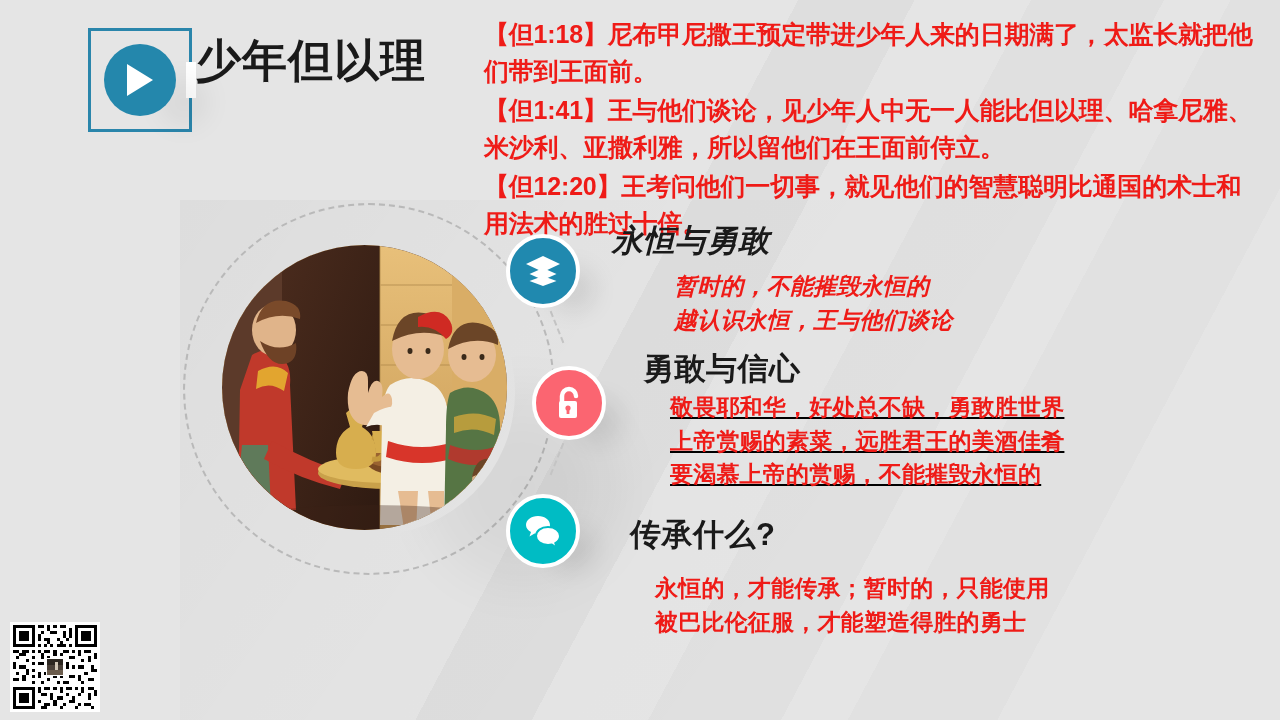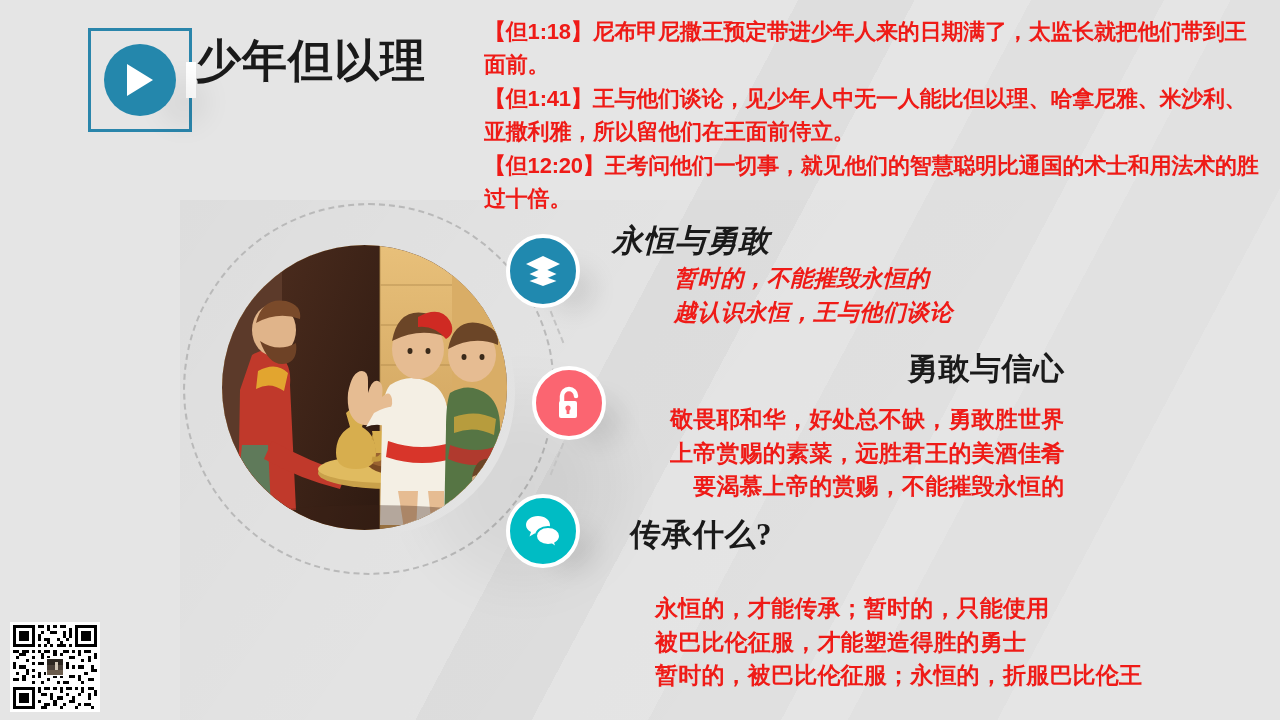--- a/index.html
+++ b/index.html
@@ -55,21 +55,21 @@
     letter-spacing:1px; line-height:1;
     white-space:nowrap;
   }
 
   
   .scripture {
     position:absolute; left:484px; top:16px; width:780px;
   }
   .scripture p {
     color:#ef1b17;
-    font-size:22px;
+    font-size:25px;
     font-weight:bold;
     line-height:1.48;
     text-indent:0;
     margin-bottom:2px;
     letter-spacing:-0.2px;
   }
 
   
   .dash-circle {
     position:absolute; left:183px; top:203px; width:372px; height:372px;
@@ -116,27 +116,27 @@
     letter-spacing:0.5px;
   }
   .section .lines { margin-top:6px; }
   .section .lines div {
     color:#ef1b17; font-size:23px; font-weight:bold;
     line-height:1.46; white-space:nowrap;
     letter-spacing:0.2px;
   }
 
   .sec1 { left:612px; top:224px;font-style:italic; }
-  .sec1 .lines { margin-left:62px; margin-top:4px; }
-
-  .sec2 { left:643px; top:352px;text-align:right; }
-  .sec2 .lines { margin-left:27px; margin-top:17px; }
-
-  .sec3 { left:630px; top:518px;font-family:Liberation Serif, serif; }
-  .sec3 .lines { margin-left:25px; margin-top:40px; }
+  .sec1 .lines { margin-left:62px; margin-top:12px; }
+
+  .sec2 { left:643px; top:352px; }
+  .sec2 .lines { margin-left:27px; margin-top:5px;text-decoration:underline; }
+
+  .sec3 { left:630px; top:518px; }
+  .sec3 .lines { margin-left:25px; margin-top:20px; }
 
   
   .qr { position:absolute; left:10px; top:622px; width:90px; height:90px; }
   .qr svg { display:block; }
 </style>
 </head>
 <body>
 
 <div id="slide">
 
@@ -283,21 +283,20 @@
       <div>上帝赏赐的素菜，远胜君王的美酒佳肴</div>
       <div>要渴慕上帝的赏赐，不能摧毁永恒的</div>
     </div>
   </div>
 
   <div class="section sec3">
     <h2>传承什么?</h2>
     <div class="lines">
       <div>永恒的，才能传承；暂时的，只能使用</div>
       <div>被巴比伦征服，才能塑造得胜的勇士</div>
-      <div>暂时的，被巴比伦征服；永恒的，折服巴比伦王</div>
     </div>
   </div>
 
   <div class="qr">
     <svg width="90" height="90" viewBox="0 0 29 29" shape-rendering="crispEdges" aria-hidden="true">
       <rect width="29" height="29" fill="#ffffff"></rect>
       <g fill="#000000">
 
         <rect x="1" y="1" width="7" height="1"></rect>
           <rect x="1" y="7" width="7" height="1"></rect>

